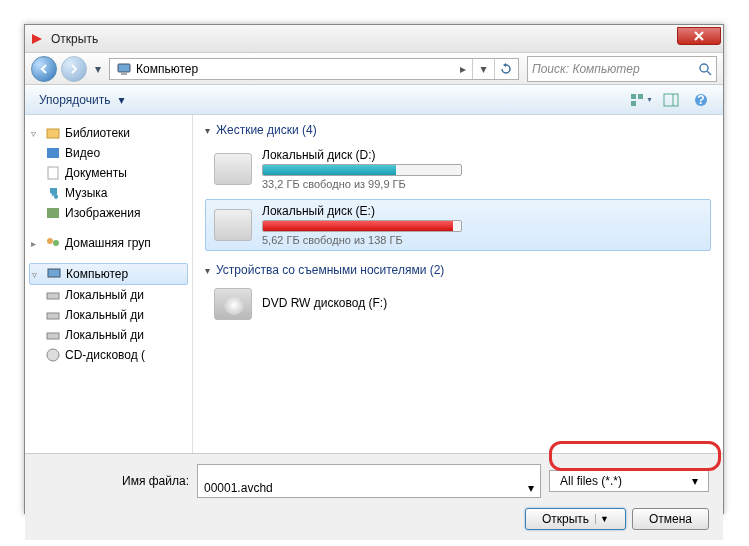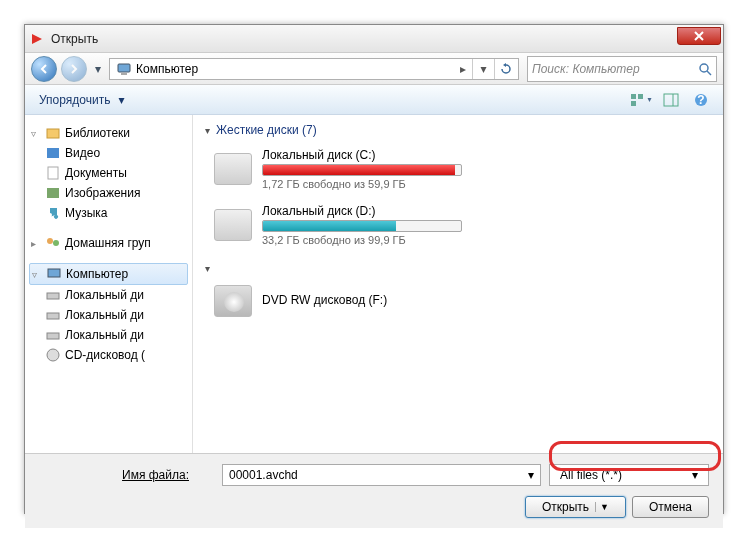--- a/index.html
+++ b/index.html
@@ -43,22 +43,22 @@
 .drv-ico.dvd::after { content:""; position:absolute; left:9px; top:6px; width:20px; height:20px; border-radius:50%; background:radial-gradient(circle,#fff,#bbb); }
 .drv-info { flex: 1; }
 .drv-name { color: #000; margin-bottom: 2px; }
 .drv-bar { width: 200px; height: 12px; border: 1px solid #a8a8a8; background: #f4f4f4; border-radius: 2px; overflow: hidden; margin-bottom: 2px; }
 .drv-fill { height: 100%; }
 .drv-fill.red { background: linear-gradient(#ff5a5a,#d01010); }
 .drv-fill.teal { background: linear-gradient(#4ec8d8,#1a9fb0); }
 .drv-free { color: #666; font-size: 11px; }
 .footer { border-top: 1px solid #ccc; background: #f0f0f0; padding: 10px 14px; }
 .fn-row { display: flex; align-items: center; gap: 8px; margin-bottom: 10px; }
-.fn-lbl { width: 150px; text-align: right; text-decoration: underline; }
-.fn-input { flex: 1; height: 22px; border: 1px solid #aaa; background: #fff; padding: 0 6px; display: flex; align-items: center; justify-content: space-between; margin-left: 25px; }
+.fn-lbl { width: 150px; text-align: right; }
+.fn-input { flex: 1; height: 22px; border: 1px solid #aaa; background: #fff; padding: 16px 6px; display: flex; align-items: flex-start; justify-content: space-between; }
 .ft-combo { width: 160px; height: 22px; border: 1px solid #aaa; background: #fff; padding: 0 10px; display: flex; align-items: center; justify-content: space-between; cursor: pointer; }
 .ft-highlight { position: absolute; border: 3px solid #e03030; border-radius: 12px; pointer-events: none; }
 .btn-row { display: flex; justify-content: flex-end; gap: 6px; }
 .btn { height: 22px; border: 1px solid #8a8a8a; background: linear-gradient(#fdfdfd,#e2e2e2); padding: 0 16px; display: flex; align-items: center; border-radius: 3px; cursor: pointer; }
 .btn.primary { border-color: #3c7fb1; box-shadow: 0 0 2px #5aa0d8; }
 .btn .dd { margin-left: 6px; border-left: 1px solid #aaa; padding-left: 4px; font-size: 9px; }
 svg { display: block; }
 </style>
 </head>
 <body>
@@ -172,32 +172,32 @@
             <span class="sb-ico">
               <svg width="16" height="16">
                 <rect x="3" y="2" width="10" height="12" fill="#fff" stroke="#aaa"></rect>
               </svg>
             </span>
             <span>Документы</span>
           </div>
         <div class="sb-item">
             <span class="sb-ico">
               <svg width="16" height="16">
+                <path d="M5 12 A2 2 0 1 0 5 8 V3 H12 V10 A2 2 0 1 1 10 10" fill="#4aa0c0"></path>
+              </svg>
+            </span>
+            <span>Музыка</span>
+          </div>
+        <div class="sb-item">
+            <span class="sb-ico">
+              <svg width="16" height="16">
                 <rect x="2" y="3" width="12" height="10" fill="#7aa66a"></rect>
               </svg>
             </span>
             <span>Изображения</span>
-          </div>
-        <div class="sb-item">
-            <span class="sb-ico">
-              <svg width="16" height="16">
-                <path d="M5 12 A2 2 0 1 0 5 8 V3 H12 V10 A2 2 0 1 1 10 10" fill="#4aa0c0"></path>
-              </svg>
-            </span>
-            <span>Музыка</span>
           </div>
       </div>
       <div class="sb-group">
         <div class="sb-item hdr">
           <span class="sb-tri">▸</span>
           <span class="sb-ico">
               <svg width="16" height="16">
                 <circle cx="5" cy="6" r="3" fill="#e8a858"></circle>
                 <circle cx="11" cy="8" r="3" fill="#7ab868"></circle>
               </svg>
@@ -247,48 +247,49 @@
             </span>
             <span>CD-дисковод (</span>
           </div>
       </div>
     </div>
 
     <div class="content">
       <div class="section">
         <div class="sect-hdr">
           <span class="tri">▾</span>
-          <span>Жесткие диски (7)</span>
+          <span>Жесткие диски (4)</span>
         </div>
         <div id="hdd-drives">
-            <div class="drive">
-              <div class="drv-ico"></div>
-              <div class="drv-info">
-                <div class="drv-name">Локальный диск (C:)</div>
-                <div class="drv-bar">
-                  <div class="drv-fill red" style="width:97%"></div>
-                </div>
-                <div class="drv-free">1,72 ГБ свободно из 59,9 ГБ</div>
-              </div>
-            </div>
             <div class="drive">
               <div class="drv-ico"></div>
               <div class="drv-info">
                 <div class="drv-name">Локальный диск (D:)</div>
                 <div class="drv-bar">
                   <div class="drv-fill teal" style="width:67%"></div>
                 </div>
                 <div class="drv-free">33,2 ГБ свободно из 99,9 ГБ</div>
               </div>
             </div>
+            <div class="drive sel">
+              <div class="drv-ico"></div>
+              <div class="drv-info">
+                <div class="drv-name">Локальный диск (E:)</div>
+                <div class="drv-bar">
+                  <div class="drv-fill red" style="width:96%"></div>
+                </div>
+                <div class="drv-free">5,62 ГБ свободно из 138 ГБ</div>
+              </div>
+            </div>
           </div>
       </div>
       <div class="section">
         <div class="sect-hdr">
           <span class="tri">▾</span>
+          <span>Устройства со съемными носителями (2)</span>
         </div>
         <div class="drive">
           <div class="drv-ico dvd"></div>
           <div class="drv-info">
               <div class="drv-name">DVD RW дисковод (F:)</div>
             </div>
         </div>
       </div>
     </div>
   </div>

